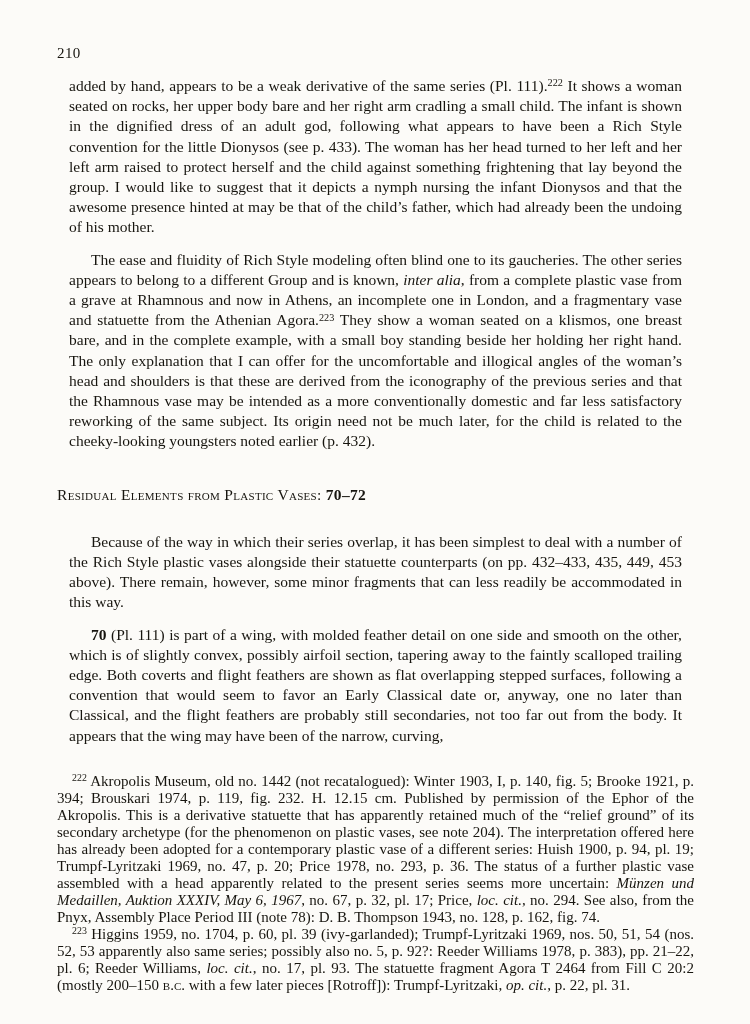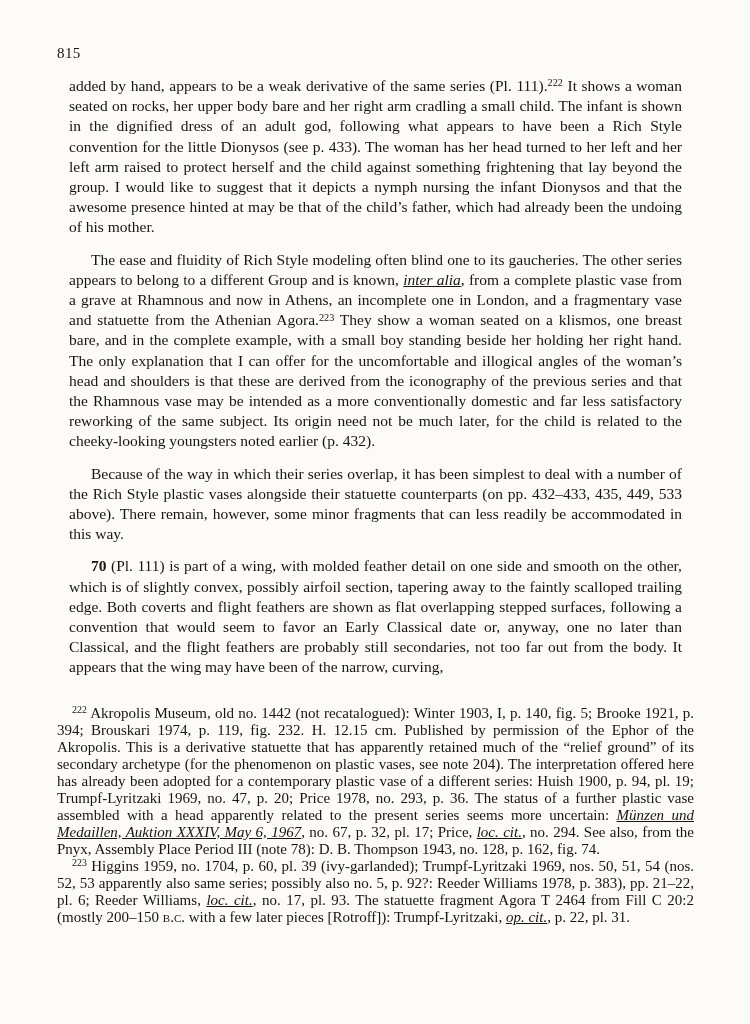--- a/index.html
+++ b/index.html
@@ -38,43 +38,44 @@
     letter-spacing: 0.3px;
   }
   .footnotes {
     margin-top: 27px;
     font-size: 15px;
     line-height: 17px;
     text-align: justify;
   }
   .footnote { text-indent: 15px; margin: 0; }
   
-  .i { font-style: italic; text-decoration: underline; }
+  .i { font-style: italic; }
   .b { font-weight: bold; }
   .sc { font-variant: small-caps; }
   .sup {
     font-size: 0.66em;
     position: relative;
     top: -0.45em;
     line-height: 0;
   }
 </style>
 </head>
 <body>
 
 <div class="page">
 
   <header class="running-header">
-    <span class="page-number">815</span>
+    <span class="page-number">210</span>
   </header>
 
   <main class="body-text">
     <p class="para"><span>added by hand, appears to be a weak derivative of the same series (Pl. 111).</span><span class="sup">222</span><span> It shows a woman seated on rocks, her upper body bare and her right arm cradling a small child. The infant is shown in the dignified dress of an adult god, following what appears to have been a Rich Style convention for the little Dionysos (see p. 433). The woman has her head turned to her left and her left arm raised to protect herself and the child against something frightening that lay beyond the group. I would like to suggest that it depicts a nymph nursing the infant Dionysos and that the awesome presence hinted at may be that of the child’s father, which had already been the undoing of his mother.</span></p>
     <p class="para indent"><span>The ease and fluidity of Rich Style modeling often blind one to its gaucheries. The other series appears to belong to a different Group and is known, </span><span class="i">inter alia</span><span>, from a complete plastic vase from a grave at Rhamnous and now in Athens, an incomplete one in London, and a fragmentary vase and statuette from the Athenian Agora.</span><span class="sup">223</span><span> They show a woman seated on a klismos, one breast bare, and in the complete example, with a small boy standing beside her holding her right hand. The only explanation that I can offer for the uncomfortable and illogical angles of the woman’s head and shoulders is that these are derived from the iconography of the previous series and that the Rhamnous vase may be intended as a more conventionally domestic and far less satisfactory reworking of the same subject. Its origin need not be much later, for the child is related to the cheeky-looking youngsters noted earlier (p. 432).</span></p>
-    <p class="para indent"><span>Because of the way in which their series overlap, it has been simplest to deal with a number of the Rich Style plastic vases alongside their statuette counterparts (on pp. 432–433, 435, 449, 533 above). There remain, however, some minor fragments that can less readily be accommodated in this way.</span></p>
+    <h2 class="section-heading"><span class="sc">Residual Elements from Plastic Vases: </span><span class="b">70–72</span></h2>
+    <p class="para indent"><span>Because of the way in which their series overlap, it has been simplest to deal with a number of the Rich Style plastic vases alongside their statuette counterparts (on pp. 432–433, 435, 449, 453 above). There remain, however, some minor fragments that can less readily be accommodated in this way.</span></p>
     <p class="para indent"><span class="b">70</span><span> (Pl. 111) is part of a wing, with molded feather detail on one side and smooth on the other, which is of slightly convex, possibly airfoil section, tapering away to the faintly scalloped trailing edge. Both coverts and flight feathers are shown as flat overlapping stepped surfaces, following a convention that would seem to favor an Early Classical date or, anyway, one no later than Classical, and the flight feathers are probably still secondaries, not too far out from the body. It appears that the wing may have been of the narrow, curving,</span></p>
   </main>
 
   <footer class="footnotes">
     <p class="footnote"><span class="sup">222</span><span> Akropolis Museum, old no. 1442 (not recatalogued): Winter 1903, I, p. 140, fig. 5; Brooke 1921, p. 394; Brouskari 1974, p. 119, fig. 232. H. 12.15 cm. Published by permission of the Ephor of the Akropolis. This is a derivative statuette that has apparently retained much of the “relief ground” of its secondary archetype (for the phenomenon on plastic vases, see note 204). The interpretation offered here has already been adopted for a contemporary plastic vase of a different series: Huish 1900, p. 94, pl. 19; Trumpf-Lyritzaki 1969, no. 47, p. 20; Price 1978, no. 293, p. 36. The status of a further plastic vase assembled with a head apparently related to the present series seems more uncertain: </span><span class="i">Münzen und Medaillen, Auktion XXXIV, May 6, 1967</span><span>, no. 67, p. 32, pl. 17; Price, </span><span class="i">loc. cit.</span><span>, no. 294. See also, from the Pnyx, Assembly Place Period III (note 78): D. B. Thompson 1943, no. 128, p. 162, fig. 74.</span></p>
     <p class="footnote"><span class="sup">223</span><span> Higgins 1959, no. 1704, p. 60, pl. 39 (ivy-garlanded); Trumpf-Lyritzaki 1969, nos. 50, 51, 54 (nos. 52, 53 apparently also same series; possibly also no. 5, p. 92?: Reeder Williams 1978, p. 383), pp. 21–22, pl. 6; Reeder Williams, </span><span class="i">loc. cit.</span><span>, no. 17, pl. 93. The statuette fragment Agora T 2464 from Fill C 20:2 (mostly 200–150 </span><span class="sc">b.c.</span><span> with a few later pieces [Rotroff]): Trumpf-Lyritzaki, </span><span class="i">op. cit.</span><span>, p. 22, pl. 31.</span></p>
   </footer>
 
 </div>
 

